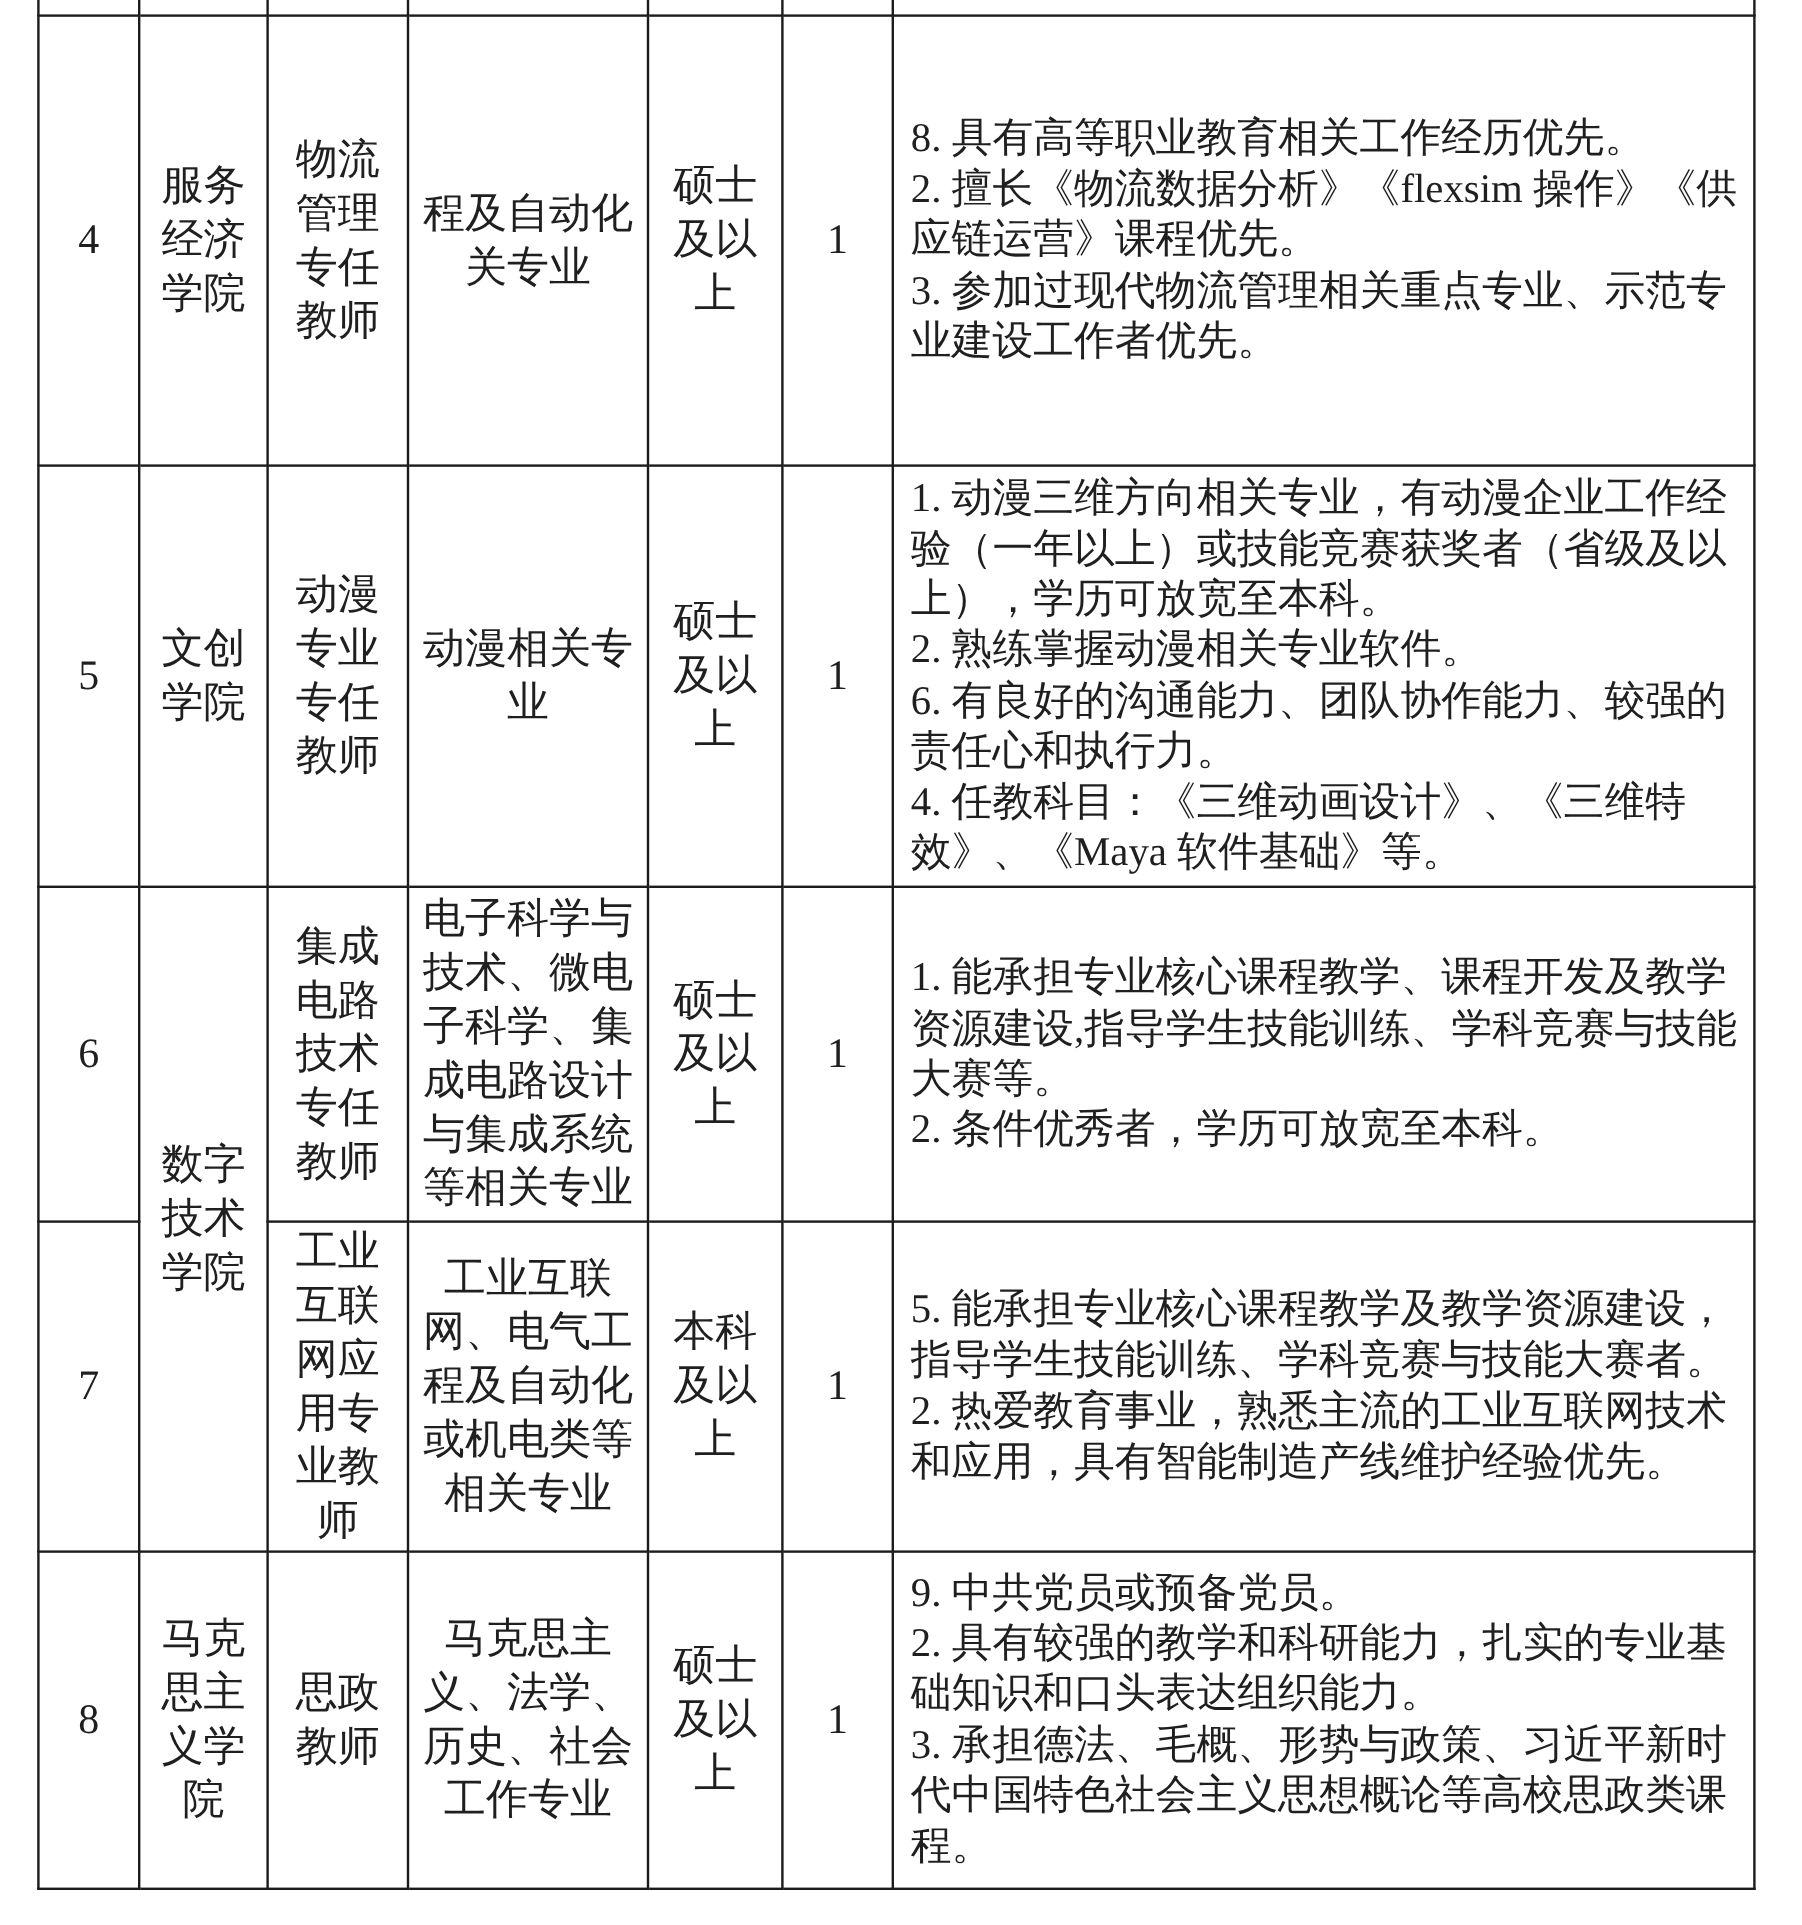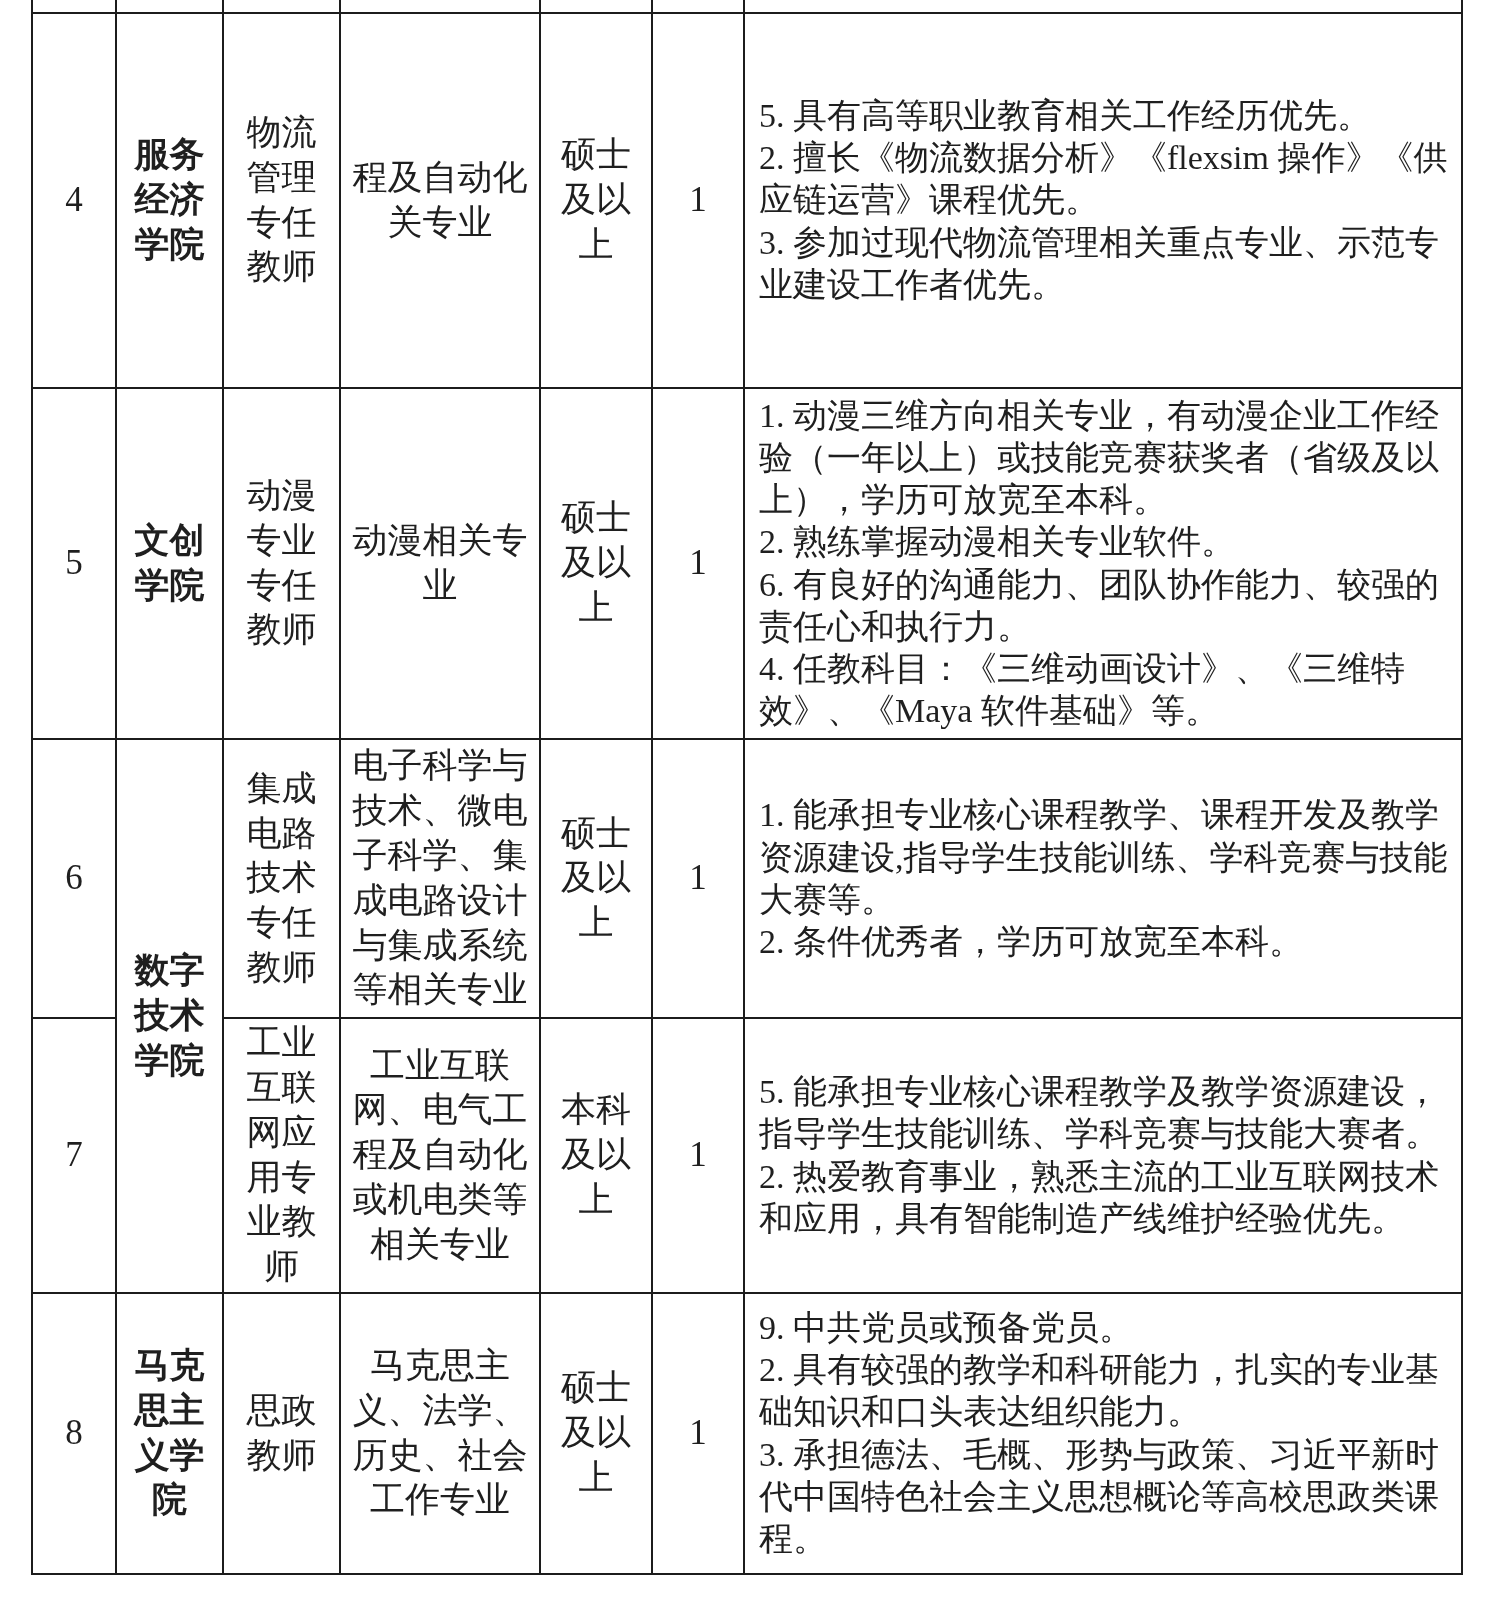--- a/index.html
+++ b/index.html
@@ -25,21 +25,21 @@
     line-height:1.28;
     padding:2px 4px;
     overflow:hidden;
   }
   tr.sliver td{height:12px;border-top:none;padding:0;}
   tr.r4{height:375px;}
   tr.r5{height:345px;}
   tr.r6{height:279px;}
   tr.r7{height:269px;}
   tr.r8{height:281px;}
-  td.c-college{font-weight:bold;}
+  td.c-college{font-weight:normal;}
   td.pre{white-space:pre-line;}
   td.c-req{
     text-align:left;
     font-size:34px;
     line-height:1.24;
     padding:6px 10px 6px 14px;
   }
   .req-item{margin:0;}
 </style>
 </head>
@@ -77,21 +77,21 @@
 管理
 专任
 教师</td>
       <td class="c-major pre">程及自动化
 关专业</td>
       <td class="c-edu pre">硕士
 及以
 上</td>
       <td class="c-count">1</td>
       <td class="c-req">
-        <div class="req-item">5. 具有高等职业教育相关工作经历优先。</div>
+        <div class="req-item">8. 具有高等职业教育相关工作经历优先。</div>
         <div class="req-item">2. 擅长《物流数据分析》《flexsim 操作》《供应链运营》课程优先。</div>
         <div class="req-item">3. 参加过现代物流管理相关重点专业、示范专业建设工作者优先。</div>
       </td>
     </tr>
 
     <tr class="r5">
       <td class="c-no">5</td>
       <td class="c-college pre">文创
 学院</td>
       <td class="c-pos pre">动漫

